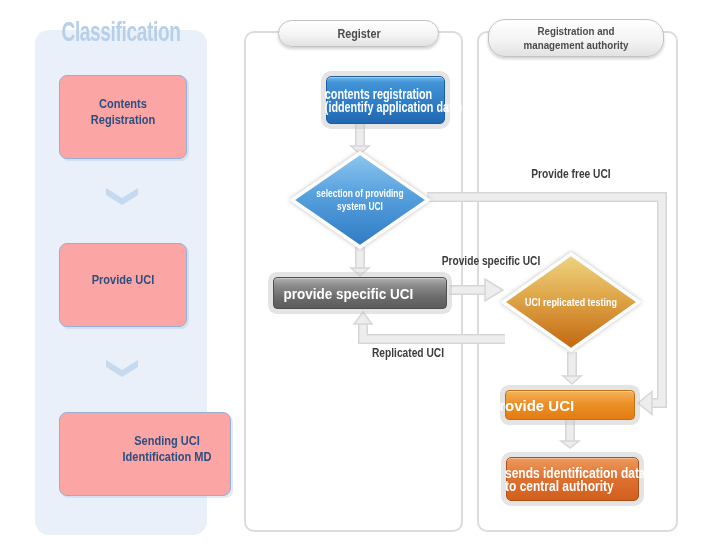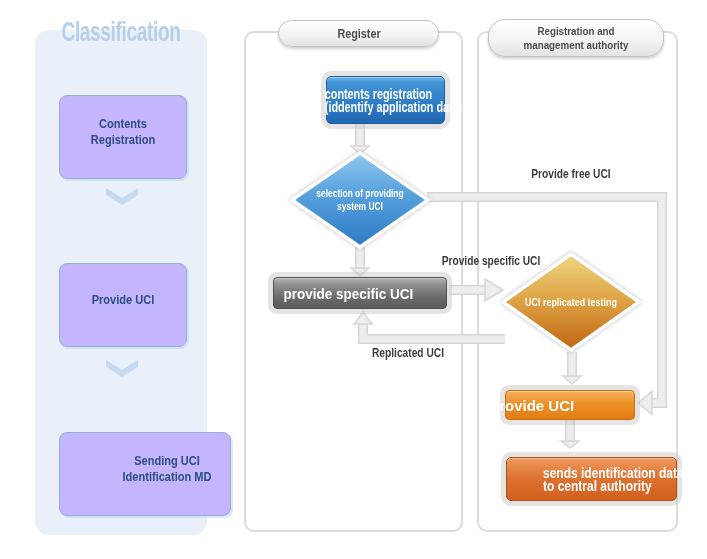--- a/index.html
+++ b/index.html
@@ -10,24 +10,24 @@
   .abs{position:absolute;}
 
   
   .panel{left:35px;top:30px;width:172px;height:505px;background:#e9f0f9;border-radius:14px;z-index:1;}
   .panel-title{
     left:21px;top:16px;width:200px;text-align:center;z-index:3;
     font-size:28px;font-weight:bold;color:#b6cfea;letter-spacing:-.5px;
     transform:scaleX(.68);transform-origin:center;white-space:nowrap;
   }
   .step{
-    left:59px;width:126px;height:82px;background:#c4b5fd;z-index:2;
+    left:59px;width:126px;height:82px;background:#fca5a5;z-index:2;
     border:1px solid #96afd4;border-radius:8px;
     box-shadow:2px 2px 0 rgba(170,195,230,.35);
-    display:flex;align-items:center;justify-content:center;margin-top:20px;
+    display:flex;align-items:center;justify-content:center;
   }
   .step-label{
     text-align:center;font-size:12px;font-weight:bold;color:#2d4e7e;line-height:16px;
     transform:scaleX(.92);transform-origin:center;padding-bottom:10px;flex:none;width:150px;
   }
   .step-label span{display:block;white-space:nowrap;}
   .chevron{z-index:2;}
 
   
   .lane{top:31px;height:497px;background:#fff;border:2px solid #dcdcdc;border-radius:10px;z-index:1;}
@@ -75,21 +75,20 @@
   }
   .node-orange{
     left:505px;top:390px;width:128px;height:28px;border-radius:4px;
     background:linear-gradient(180deg,#f5b25f 0%,#ec9026 45%,#e17d14 100%);
     border:1px solid #c4700e;
   }
   .node-deep-orange{
     left:506px;top:457px;width:131px;height:42px;border-radius:5px;
     background:linear-gradient(180deg,#ee9a5c 0%,#dd7130 50%,#d25f1d 100%);
     border:1px solid #aa4f16;
-    padding-left:38px;
   }
   .diamond-svg{z-index:9;filter:drop-shadow(0 0 2px rgba(150,150,150,.65));}
   .diamond-label{
     z-index:10;width:160px;text-align:center;color:#fff;font-size:10.5px;font-weight:bold;line-height:13px;
     transform-origin:center;
   }
   .diamond-label span{display:block;white-space:nowrap;}
 </style>
 </head>
 <body>

